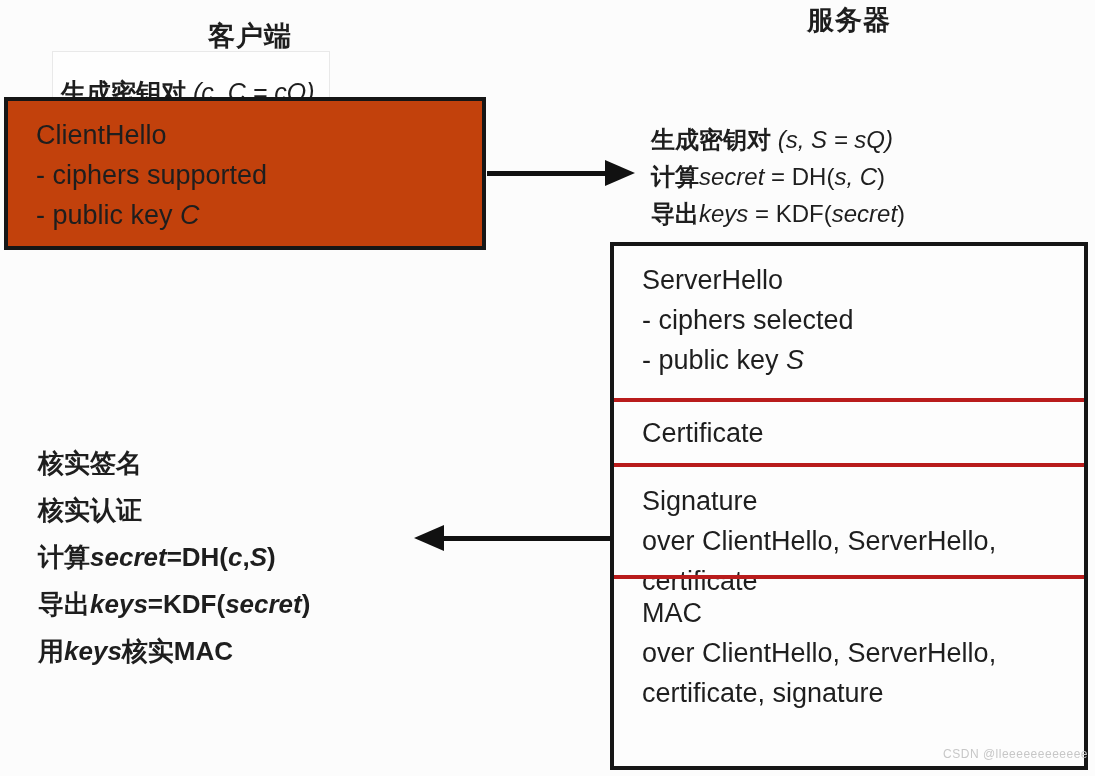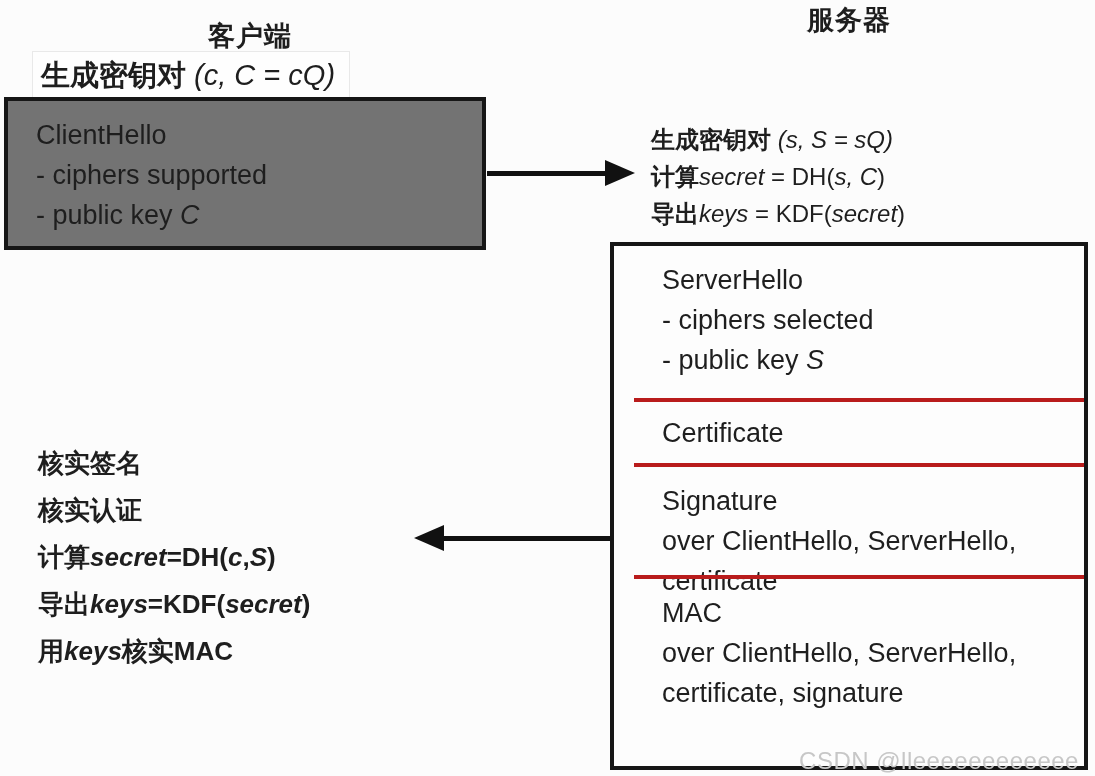--- a/index.html
+++ b/index.html
@@ -6,43 +6,43 @@
   .canvas{
     position:relative;width:1095px;height:776px;overflow:hidden;
     background:#fcfcfc;color:#1e1e1e;
     font-family:"Liberation Sans","DejaVu Sans",sans-serif;
   }
   .abs{position:absolute;}
   .hdr{font-weight:700;font-size:27px;text-align:center;letter-spacing:1px;}
   .it{font-style:italic;}
   .cjk{font-weight:600;}
   
-  .keygen-client{left:32px;top:51px;font-size:29px;white-space:nowrap;padding:4px 14px 6px 8px;border:1px solid #e9e9e9;background:rgba(255,255,255,.55);}
+  .keygen-client{left:52px;top:51px;font-size:25px;white-space:nowrap;padding:24px 14px 6px 8px;border:1px solid #e9e9e9;background:rgba(255,255,255,.55);}
   
-  .box{box-sizing:border-box;border:4px solid #161616;background:#737373;}
+  .box{box-sizing:border-box;border:4px solid #161616;background:#c2410c;}
   .client-hello{left:4px;top:97px;width:482px;height:153px;padding:14px 10px 0 28px;}
   .box-line{font-size:27px;line-height:40px;white-space:nowrap;}
   
   .server-keygen{left:651px;top:121px;font-size:24px;line-height:37px;white-space:nowrap;}
   
   .stack{left:610px;top:242px;width:478px;height:528px;box-sizing:border-box;border:4px solid #161616;background:#fdfdfd;display:flex;flex-direction:column;}
-  .sec{box-sizing:border-box;padding:14px 5px 0 28px;margin-left:20px;}
+  .sec{box-sizing:border-box;padding:14px 5px 0 28px;}
   .sec + .sec{border-top:4px solid #b91c1c;}
   .sec-serverhello{height:152px;}
   .sec-certificate{height:65px;display:flex;align-items:center;padding-top:0;}
   .sec-signature{height:112px;}
   .sec-mac{flex:1;}
   
   .arrow-line{background:#111;height:5px;}
   .head-right{width:0;height:0;border-left:30px solid #111;border-top:13px solid transparent;border-bottom:13px solid transparent;}
   .head-left{width:0;height:0;border-right:30px solid #111;border-top:13px solid transparent;border-bottom:13px solid transparent;}
   
   .client-verify{left:38px;top:440px;font-size:26px;line-height:47px;font-weight:700;white-space:nowrap;}
   
-  .watermark{left:790px;top:747px;width:298px;text-align:center;font-size:24px;color:#c7c7c7;letter-spacing:.5px;}
+  .watermark{left:790px;top:747px;width:298px;text-align:right;font-size:12px;color:#c7c7c7;letter-spacing:.5px;}
 </style>
 </head>
 <body>
 
 <div class="canvas">
 
   <div class="abs hdr" style="left:0;top:18px;width:500px;">客户端</div>
   <div class="abs hdr" style="left:610px;top:2px;width:478px;">服务器</div>
 
   <div class="abs keygen-client">

